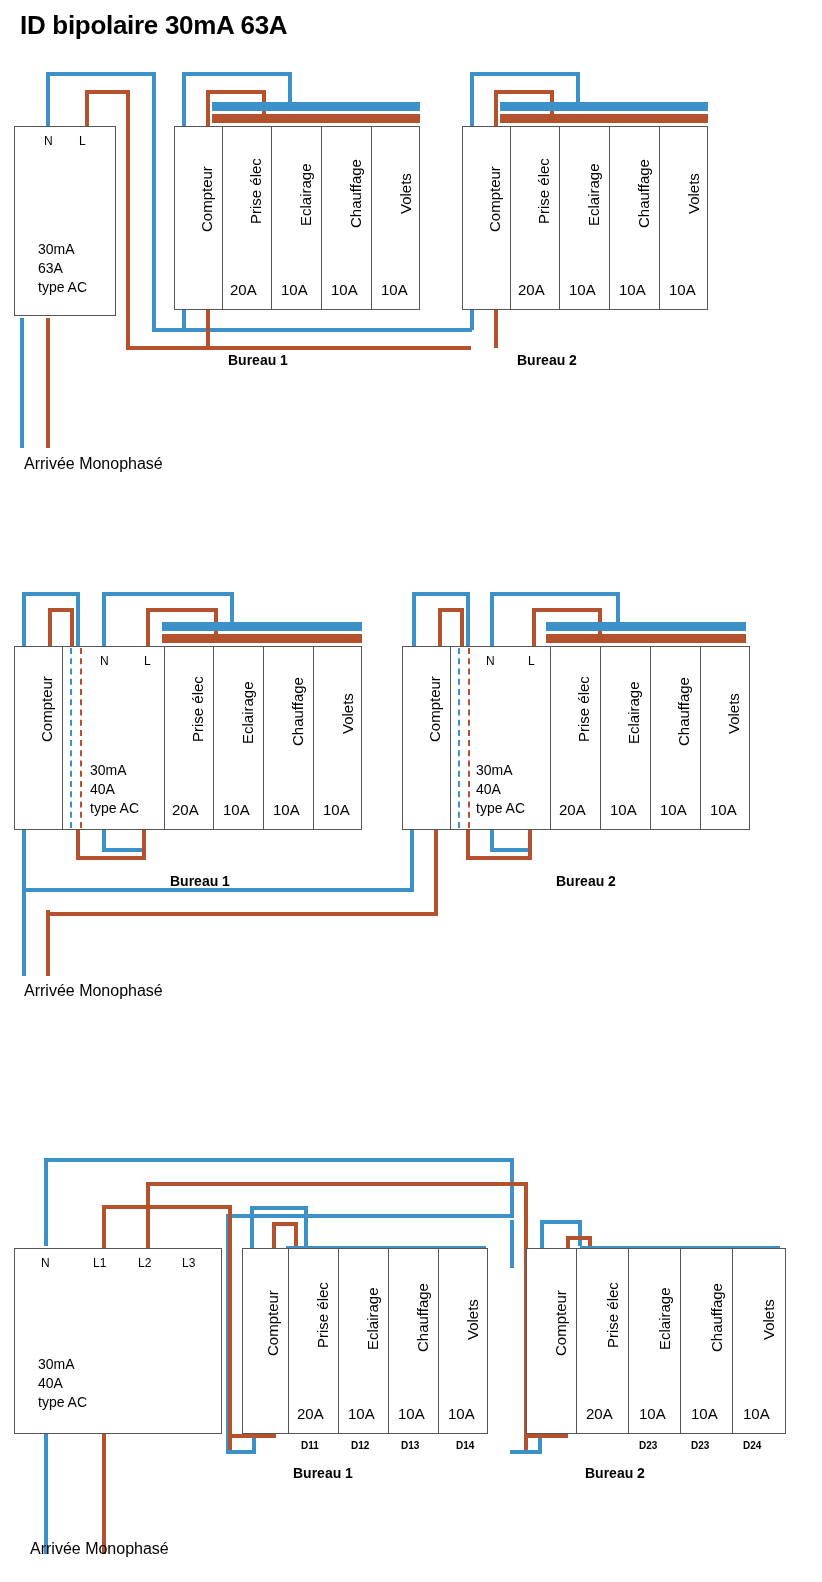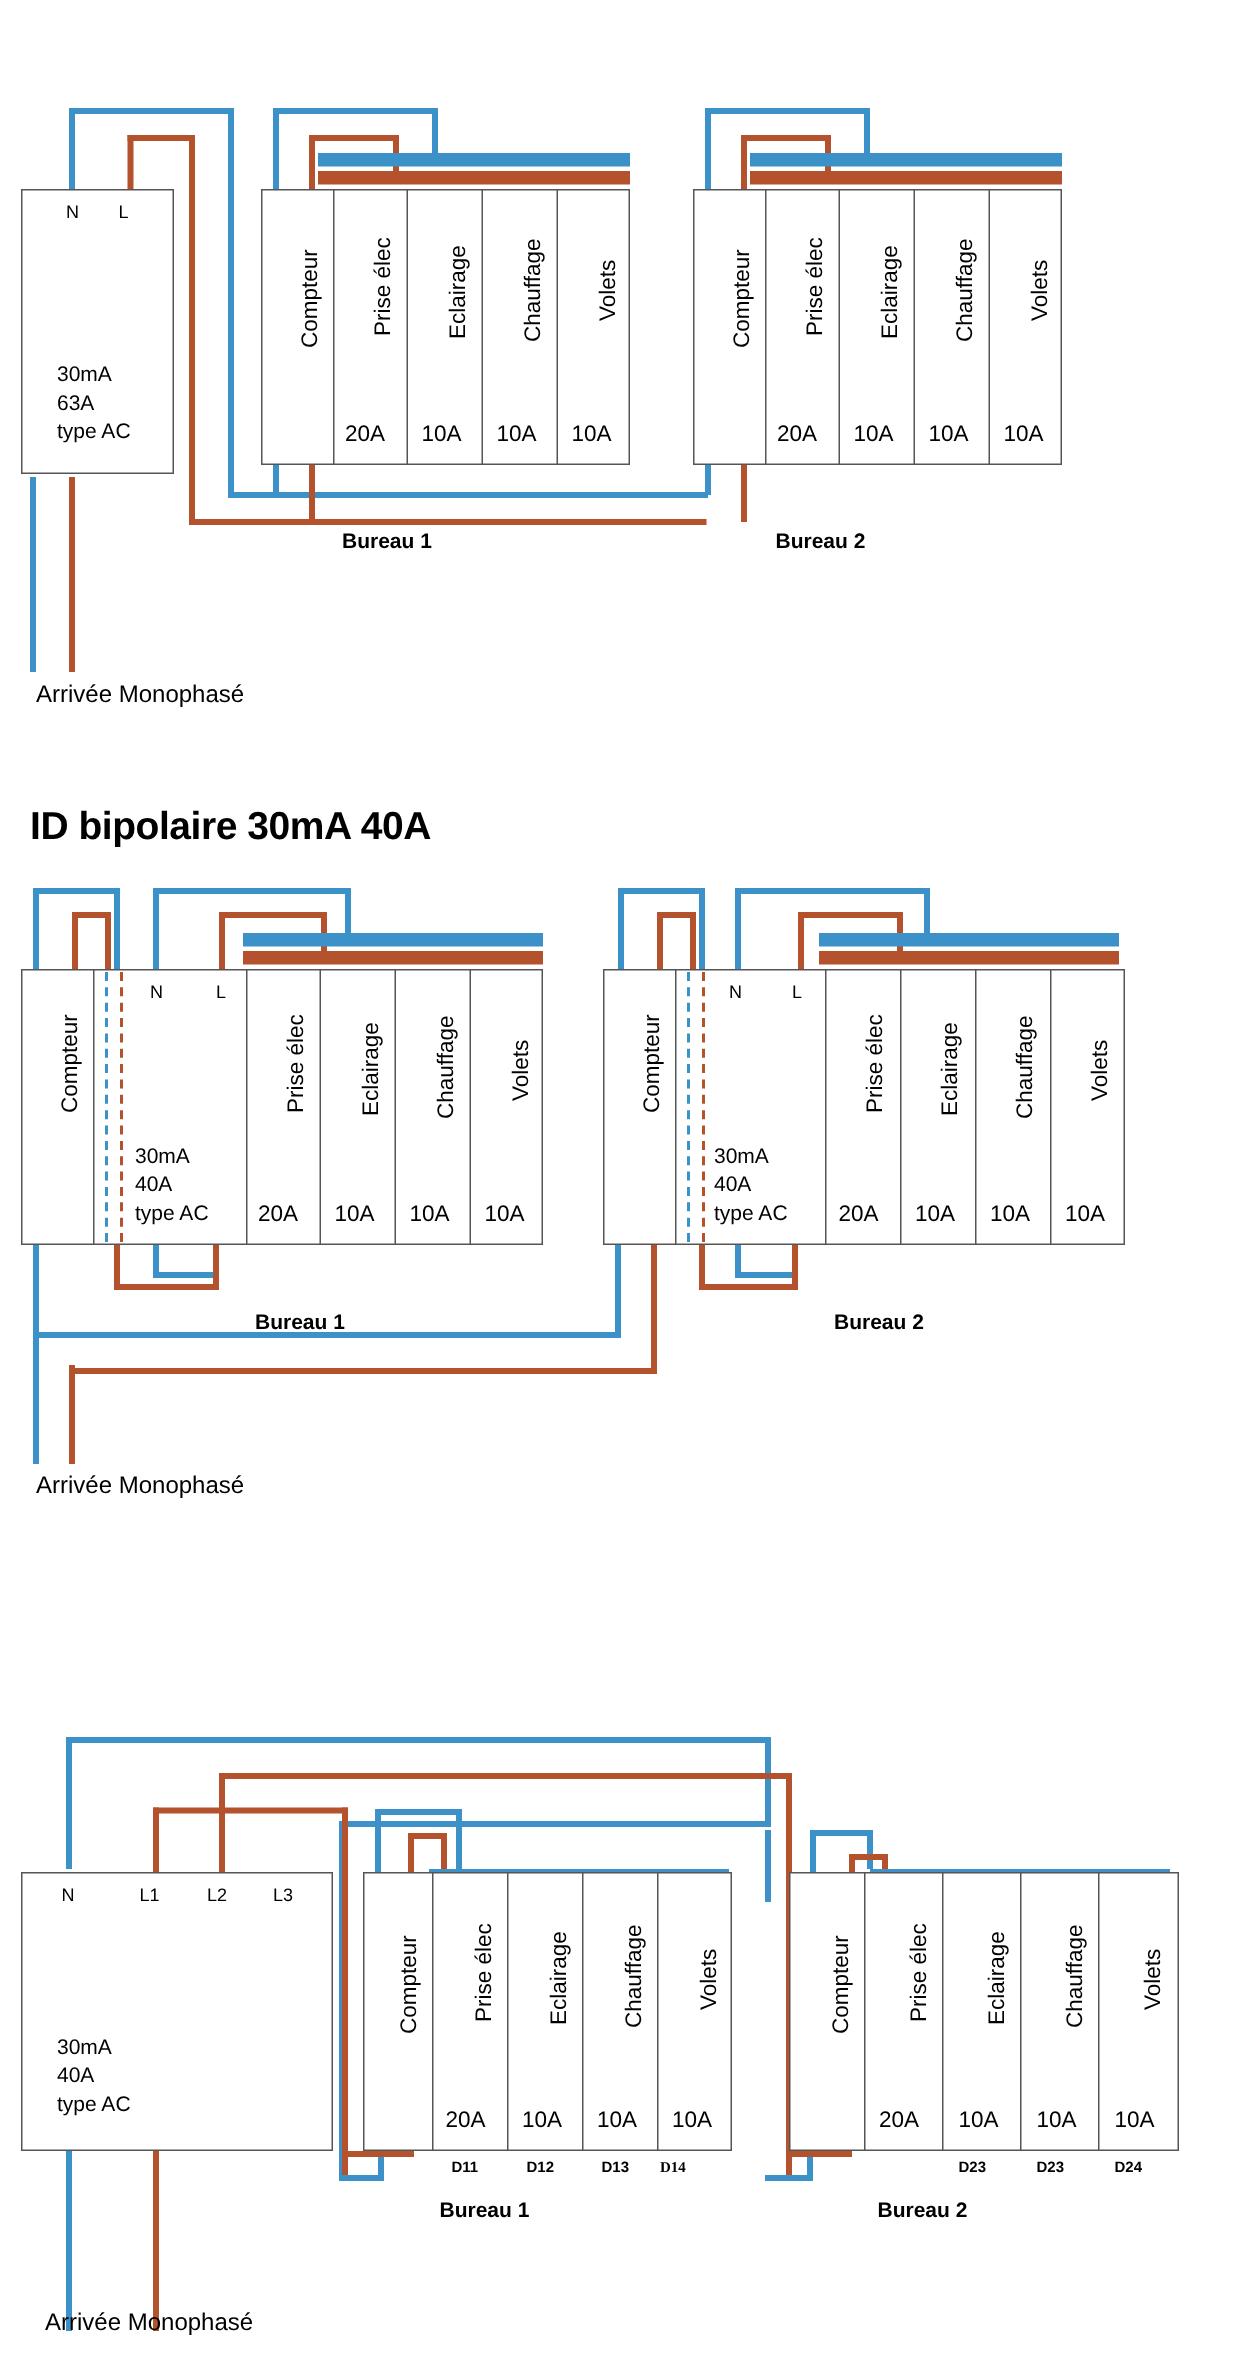--- a/index.html
+++ b/index.html
@@ -80,20 +80,21 @@
   .busr{position:absolute;height:9px;background:#b5522e;}
 
   .dashb{position:absolute;width:0;border-left:2px dashed #3c92c8;}
   .dashr{position:absolute;width:0;border-left:2px dashed #b5522e;}
 </style>
 </head>
 <body>
 
 <div class="stage">
 
+  <div class="title" style="left:20px;top:10px;">ID bipolaire 30mA 63A</div>
 
   <div class="w wv wb" style="left:46px;top:72px;height:60px;"></div>
   <div class="w wh wb" style="left:46px;top:72px;width:110px;"></div>
   <div class="w wv wb" style="left:152px;top:72px;height:260px;"></div>
 
   <div class="w wv wr" style="left:85px;top:90px;height:42px;"></div>
   <div class="w wh wr" style="left:85px;top:90px;width:45px;"></div>
   <div class="w wv wr" style="left:126px;top:90px;height:260px;"></div>
 
   <div class="w wh wb" style="left:152px;top:328px;width:320px;"></div>
@@ -171,21 +172,20 @@
   <div class="vtext" style="left:635px;top:228px;">Chauffage</div>
   <div class="vtext" style="left:685px;top:214px;">Volets</div>
 
   <div class="amp" style="left:518px;top:281px;">20A</div>
   <div class="amp" style="left:569px;top:281px;">10A</div>
   <div class="amp" style="left:619px;top:281px;">10A</div>
   <div class="amp" style="left:669px;top:281px;">10A</div>
 
   <div class="bold-label" style="left:517px;top:352px;">Bureau 2</div>
 
-  <div class="title" style="left:20px;top:535px;">ID bipolaire 30mA 40A</div>
 
   <div class="w wv wb" style="left:22px;top:592px;height:55px;"></div>
   <div class="w wh wb" style="left:22px;top:592px;width:58px;"></div>
   <div class="w wv wb" style="left:76px;top:592px;height:55px;"></div>
 
   <div class="w wv wr" style="left:48px;top:608px;height:39px;"></div>
   <div class="w wh wr" style="left:48px;top:608px;width:26px;"></div>
   <div class="w wv wr" style="left:70px;top:608px;height:39px;"></div>
 
   <div class="w wv wb" style="left:102px;top:592px;height:55px;"></div>
@@ -383,21 +383,21 @@
   <div class="vtext" style="left:464px;top:1340px;">Volets</div>
 
   <div class="amp" style="left:297px;top:1405px;">20A</div>
   <div class="amp" style="left:348px;top:1405px;">10A</div>
   <div class="amp" style="left:398px;top:1405px;">10A</div>
   <div class="amp" style="left:448px;top:1405px;">10A</div>
 
   <div class="small-label" style="left:301px;top:1440px;">D11</div>
   <div class="small-label" style="left:351px;top:1440px;">D12</div>
   <div class="small-label" style="left:401px;top:1440px;">D13</div>
-  <div class="small-label" style="left:440px;top:1440px;font-family:Liberation Serif, serif;">D14</div>
+  <div class="small-label" style="left:456px;top:1440px;">D14</div>
 
   <div class="bold-label" style="left:293px;top:1465px;">Bureau 1</div>
 
   <div class="box" style="left:526px;top:1248px;width:260px;height:186px;"></div>
   <div class="vdiv" style="left:576px;top:1248px;height:186px;"></div>
   <div class="vdiv" style="left:628px;top:1248px;height:186px;"></div>
   <div class="vdiv" style="left:680px;top:1248px;height:186px;"></div>
   <div class="vdiv" style="left:732px;top:1248px;height:186px;"></div>
 
   <div class="vtext" style="left:552px;top:1356px;">Compteur</div>

